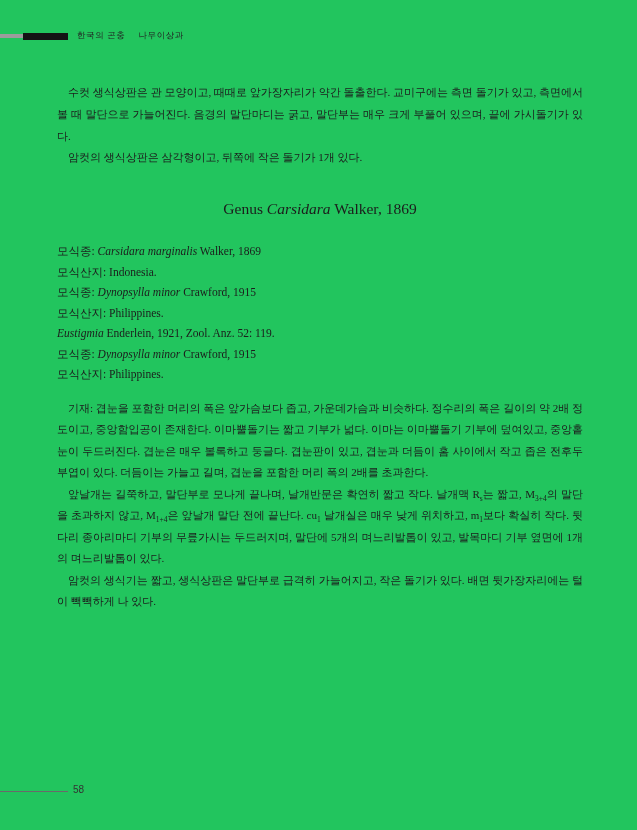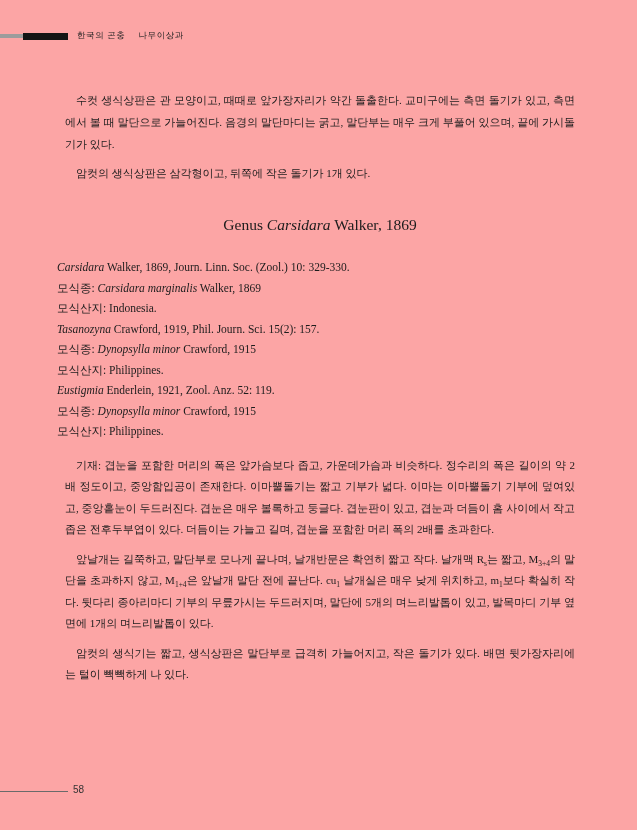--- a/index.html
+++ b/index.html
@@ -1,19 +1,19 @@
 <!DOCTYPE html>
 <html><head>
 <meta charset="utf-8">
 <style>
   html,body{margin:0;padding:0;}
   .page{
     position:relative;
     width:637px;height:830px;
-    background:#fca5a5;
+    background:#22c55e;
     font-family:"Liberation Serif","DejaVu Serif",serif;
     color:#1c1c1c;
     overflow:hidden;
   }
   
   .running-head{
     position:absolute;top:30px;left:0;
     display:flex;align-items:center;height:12px;
   }
   .bar-gray{width:23px;height:4px;background:#9c9c9c;}
@@ -23,21 +23,21 @@
     font-family:"Liberation Sans","DejaVu Sans",sans-serif;
     font-size:8.5px;letter-spacing:.6px;color:#222;
     display:flex;gap:13px;white-space:nowrap;
   }
   
   .body-col{
     position:absolute;left:57px;top:82px;width:526px;
     font-size:11px;line-height:21.8px;
   }
   .para{
-    margin:8px;text-indent:1em;text-align:justify;
+    margin:0;text-indent:1em;text-align:justify;
   }
   .heading-block{margin-top:28px;text-align:center;}
   .h-korean{font-size:16px;line-height:22px;letter-spacing:.5px;}
   .h-latin{font-size:15.5px;line-height:23px;margin-top:17px;}
   .synonymy{margin-top:21px;font-size:11.5px;line-height:20.5px;}
   .syn-line{white-space:nowrap;}
   .description{margin-top:13px;}
   .description .para{line-height:21.5px;}
   sub{font-size:7.5px;line-height:0;}
   b{font-weight:normal;}
@@ -66,24 +66,22 @@
   <div class="body-col">
 
     <p class="para">수컷 생식상판은 관 모양이고, 때때로 앞가장자리가 약간 돌출한다. 교미구에는 측면 돌기가 있고, 측면에서 볼 때 말단으로 가늘어진다. 음경의 말단마디는 굵고, 말단부는 매우 크게 부풀어 있으며, 끝에 가시돌기가 있다.</p>
     <p class="para">암컷의 생식상판은 삼각형이고, 뒤쪽에 작은 돌기가 1개 있다.</p>
 
     <div class="heading-block">
       <div class="h-latin"><span>Genus </span><i>Carsidara</i><span> Walker, 1869</span></div>
     </div>
 
     <div class="synonymy">
-      <div class="syn-line"><span></span><i>Carsidara</i><span> Walker, 1869, Journ. Linn. Soc. (Zool.) 10: 329-330.</span></div>
       <div class="syn-line"><span>모식종: </span><i>Carsidara marginalis</i><span> Walker, 1869</span></div>
       <div class="syn-line"><span>모식산지: </span><i></i><span>Indonesia.</span></div>
-      <div class="syn-line"><span></span><i>Tasanozyna</i><span> Crawford, 1919, Phil. Journ. Sci. 15(2): 157.</span></div>
       <div class="syn-line"><span>모식종: </span><i>Dynopsylla minor</i><span> Crawford, 1915</span></div>
       <div class="syn-line"><span>모식산지: </span><i></i><span>Philippines.</span></div>
       <div class="syn-line"><span></span><i>Eustigmia</i><span> Enderlein, 1921, Zool. Anz. 52: 119.</span></div>
       <div class="syn-line"><span>모식종: </span><i>Dynopsylla minor</i><span> Crawford, 1915</span></div>
       <div class="syn-line"><span>모식산지: </span><i></i><span>Philippines.</span></div>
     </div>
 
     <div class="description">
       <p class="para"><b>기재</b><span>: 겹눈을 포함한 머리의 폭은 앞가슴보다 좁고, 가운데가슴과 비슷하다. 정수리의 폭은 길이의 약 2배 정도이고, 중앙함입공이 존재한다. 이마뿔돌기는 짧고 기부가 넓다. 이마는 이마뿔돌기 기부에 덮여있고, 중앙홑눈이 두드러진다. 겹눈은 매우 볼록하고 둥글다. 겹눈판이 있고, 겹눈과 더듬이 홈 사이에서 작고 좁은 전후두부엽이 있다. 더듬이는 가늘고 길며, 겹눈을 포함한 머리 폭의 2배를 초과한다.</span></p>
       <p class="para"><span>앞날개는 길쭉하고, 말단부로 모나게 끝나며, 날개반문은 확연히 짧고 작다. 날개맥 R</span><sub>s</sub><span>는 짧고, M</span><sub>3+4</sub><span>의 말단을 초과하지 않고, M</span><sub>1+4</sub><span>은 앞날개 말단 전에 끝난다. cu</span><sub>1</sub><span> 날개실은 매우 낮게 위치하고, m</span><sub>1</sub><span>보다 확실히 작다. 뒷다리 종아리마디 기부의 무릎가시는 두드러지며, 말단에 5개의 며느리발톱이 있고, 발목마디 기부 옆면에 1개의 며느리발톱이 있다.</span></p>

